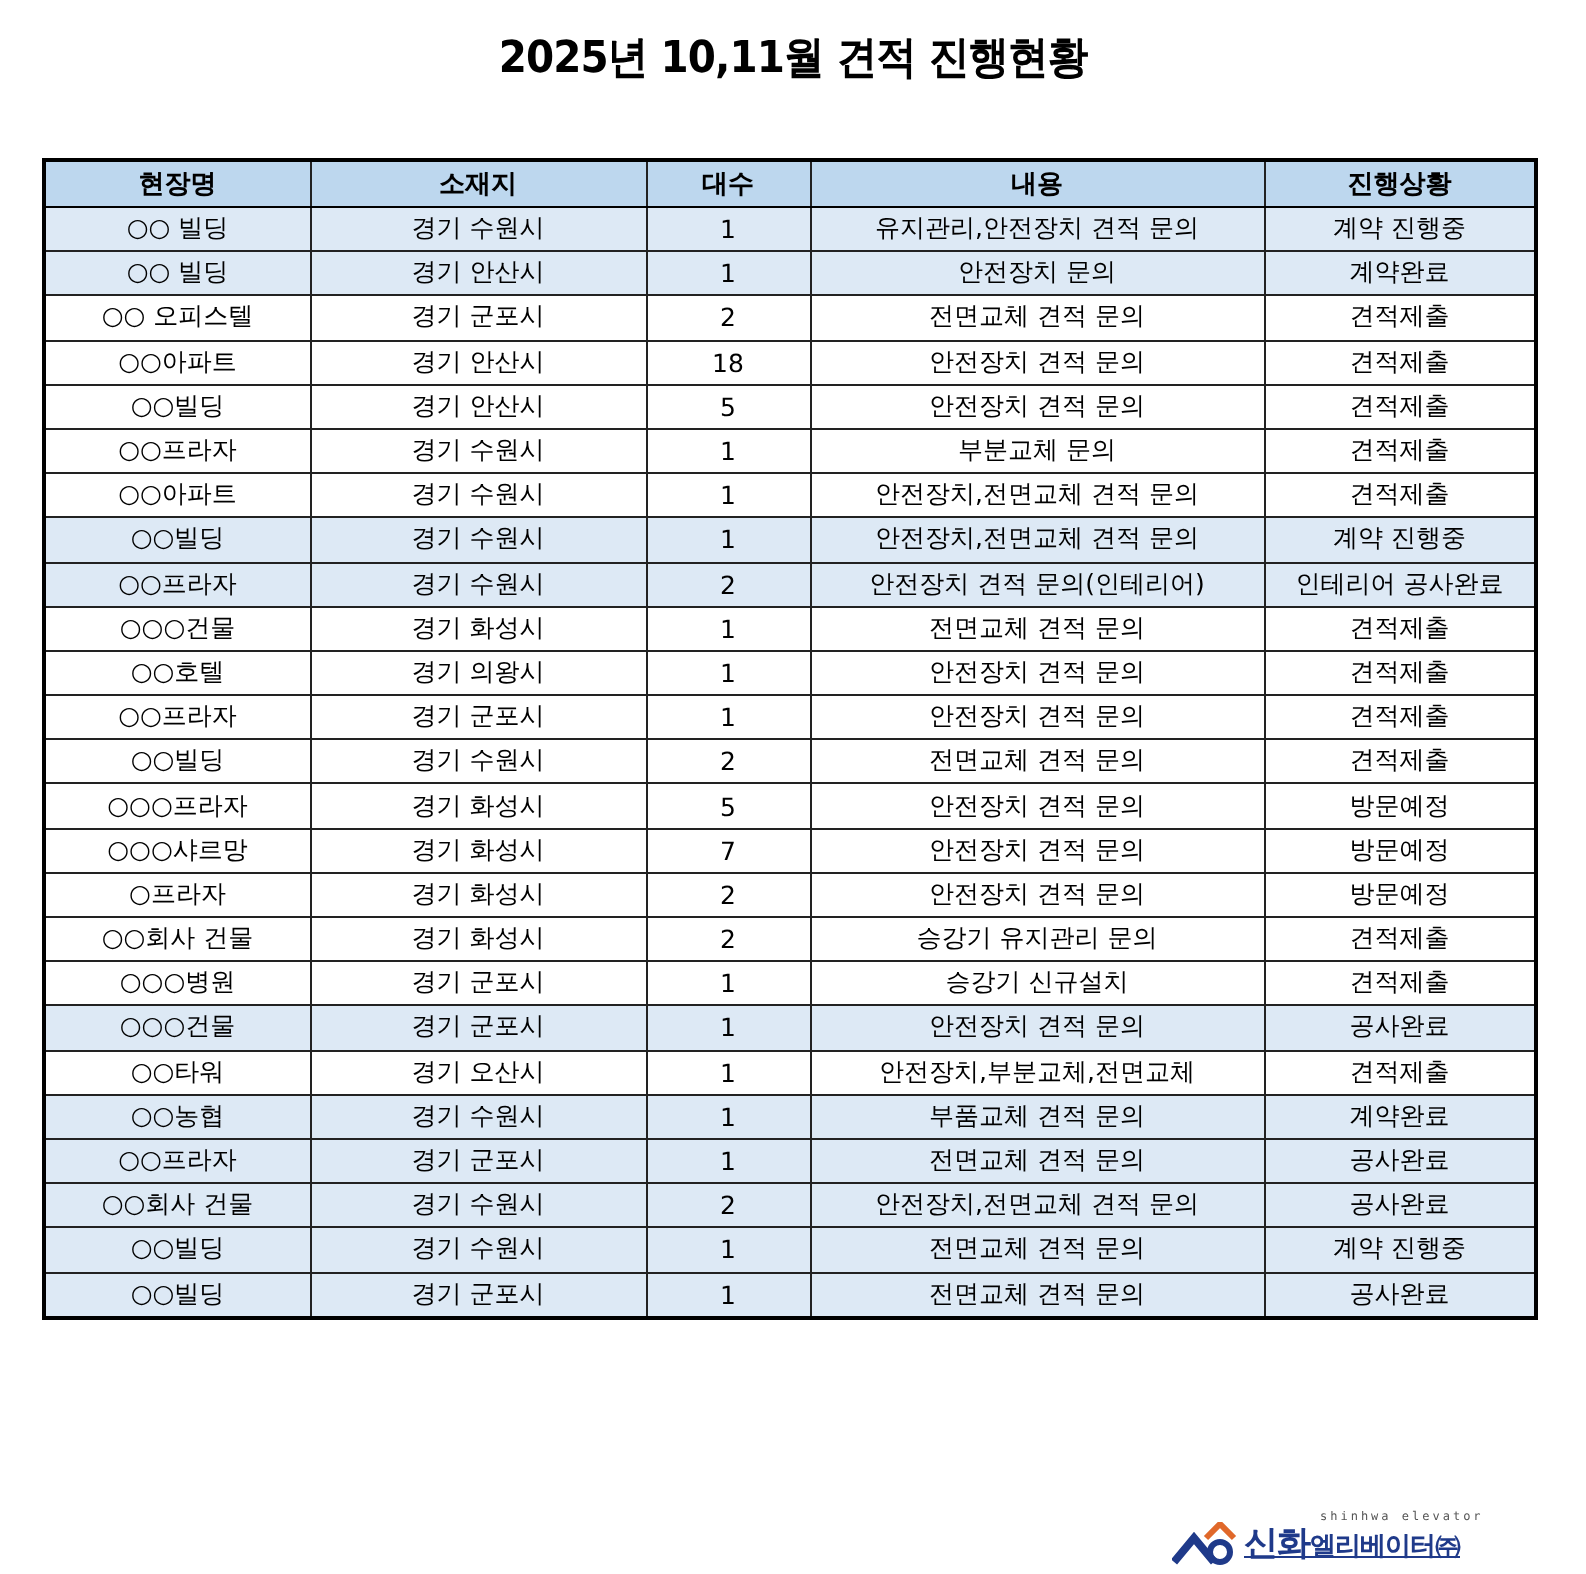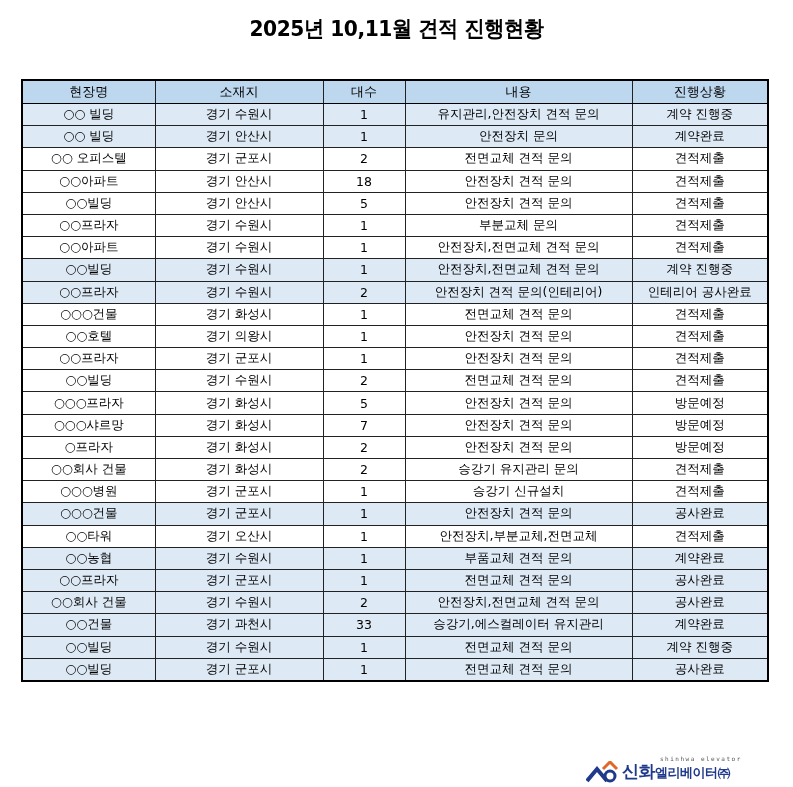--- a/index.html
+++ b/index.html
@@ -1,25 +1,25 @@
 <!DOCTYPE html>
 <html><head>
 <meta charset="utf-8">
 <style>
   html, body { margin:0; padding:0; background:#ffffff; }
   body { width:793px; height:787px; position:relative; overflow:hidden; font-family:"DejaVu Sans", sans-serif; color:#000; }
   .title { position:absolute; top:14px; left:0; width:793px; text-align:center; font-size:22px; font-weight:bold; letter-spacing:-0.5px; transform:scaleX(0.92); }
   table.grid { position:absolute; top:79px; left:21px; border-collapse:collapse; border:2px solid #000; table-layout:fixed; width:748px; }
   table.grid th, table.grid td { border:1px solid #222; height:21.2px; padding:0; text-align:center; font-size:12.5px; white-space:nowrap; overflow:hidden; }
-  table.grid th { background:#bdd7ee; font-weight:normal; font-size:13px; height:22px; border-bottom:1px solid #000; }
+  table.grid th { background:#bdd7ee; font-weight:bold; font-size:13px; height:22px; border-bottom:1px solid #000; }
   table.grid tr.hl td { background:#dde9f5; }
   .col1{width:133px;} .col2{width:168px;} .col3{width:82px;} .col4{width:227px;} .col5{width:136px;}
   .logo { position:absolute; left:586px; top:757px; width:200px; height:28px; }
   .logo .mark { position:absolute; left:0; top:4px; width:34px; height:22px; }
-  .logo .brand { position:absolute; left:36px; top:3px; font-size:17px; font-weight:bold; color:#1f3a8a; letter-spacing:-0.5px; }
+  .logo .brand { position:absolute; left:36px; top:3px; font-size:17px; font-weight:bold; color:#1f3a8a; letter-spacing:-0.5px;text-decoration:underline; }
   .logo .brand .sub { font-size:13px; color:#1f3a8a; }
   .logo .eng { position:absolute; left:74px; top:-2px; font-size:6px; color:#555; letter-spacing:1.5px; font-family:"DejaVu Sans Mono", monospace; }
 </style>
 </head>
 <body>
 
 <div class="title">2025년 10,11월 견적 진행현황</div>
 
 <table class="grid">
   <colgroup>
@@ -194,27 +194,20 @@
         <td>공사완료</td>
       </tr>
       <tr class="hl">
         <td>○○회사 건물</td>
         <td>경기 수원시</td>
         <td>2</td>
         <td>안전장치,전면교체 견적 문의</td>
         <td>공사완료</td>
       </tr>
       <tr class="hl">
-        <td>○○건물</td>
-        <td>경기 과천시</td>
-        <td>33</td>
-        <td>승강기,에스컬레이터 유지관리</td>
-        <td>계약완료</td>
-      </tr>
-      <tr class="hl">
         <td>○○빌딩</td>
         <td>경기 수원시</td>
         <td>1</td>
         <td>전면교체 견적 문의</td>
         <td>계약 진행중</td>
       </tr>
       <tr class="hl">
         <td>○○빌딩</td>
         <td>경기 군포시</td>
         <td>1</td>

